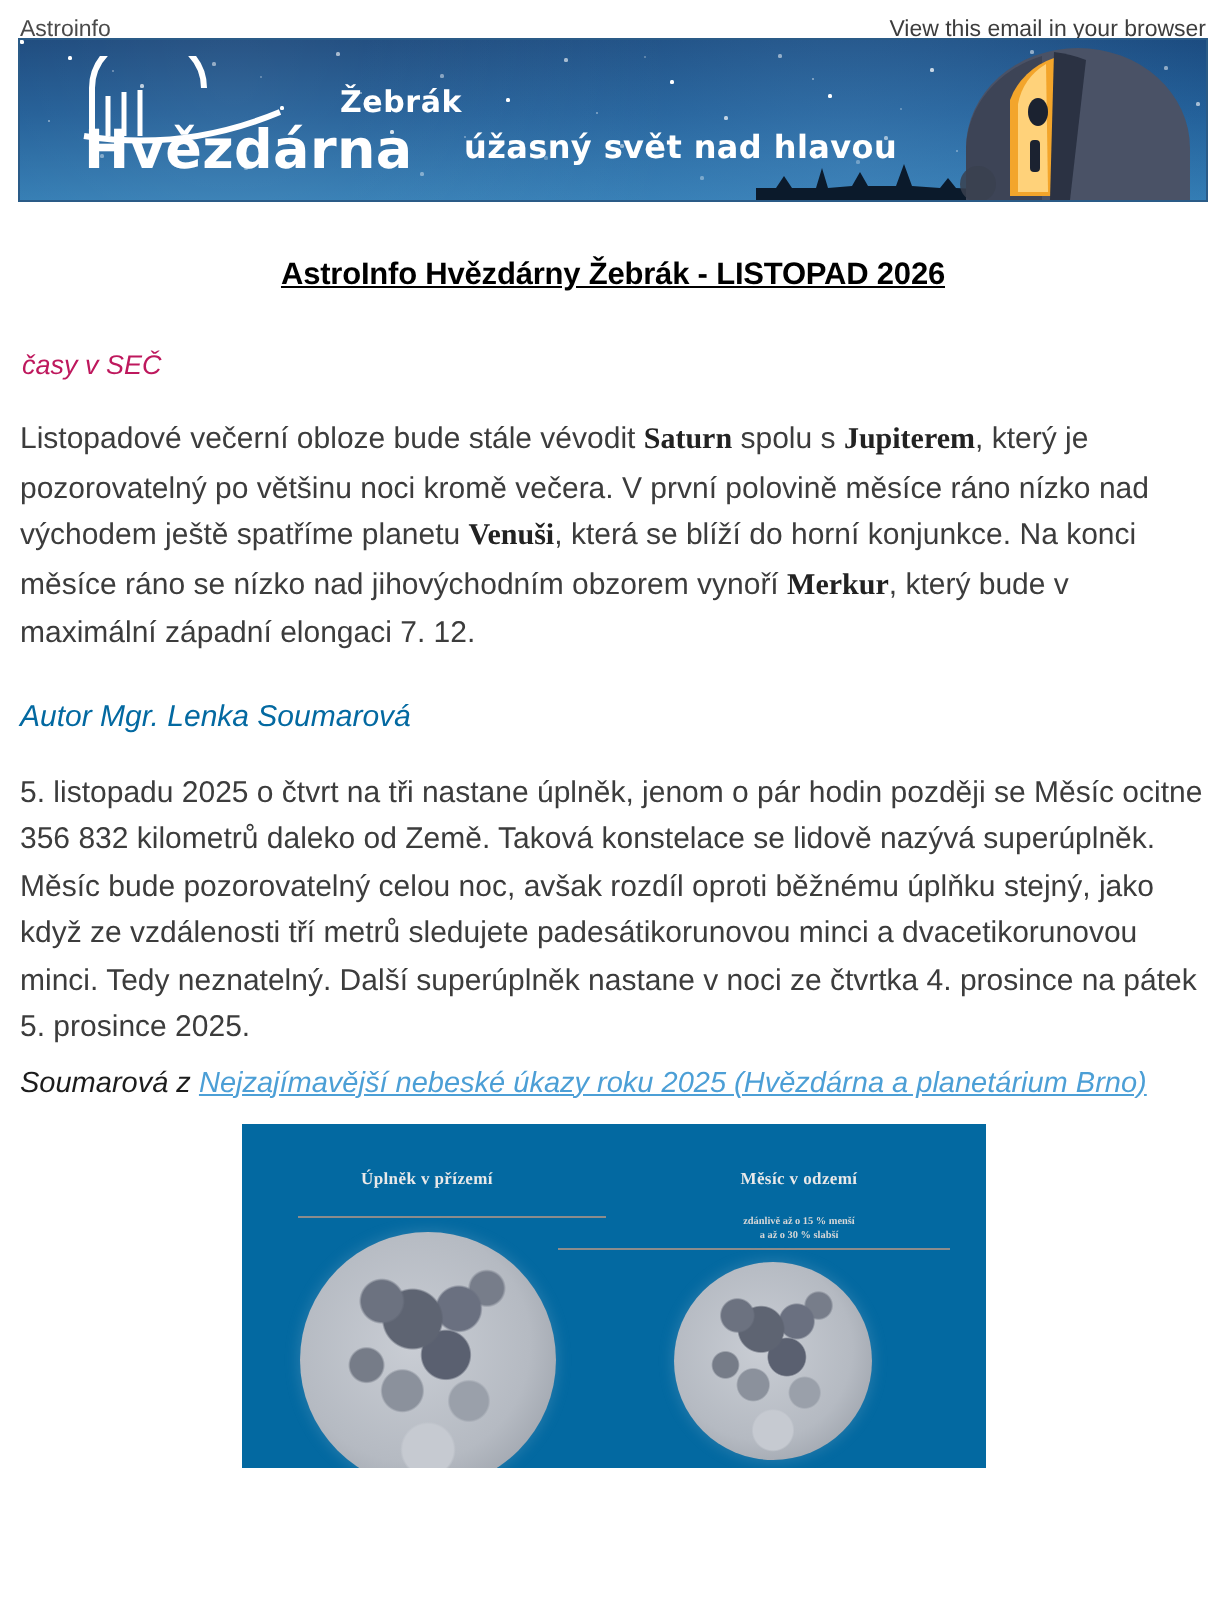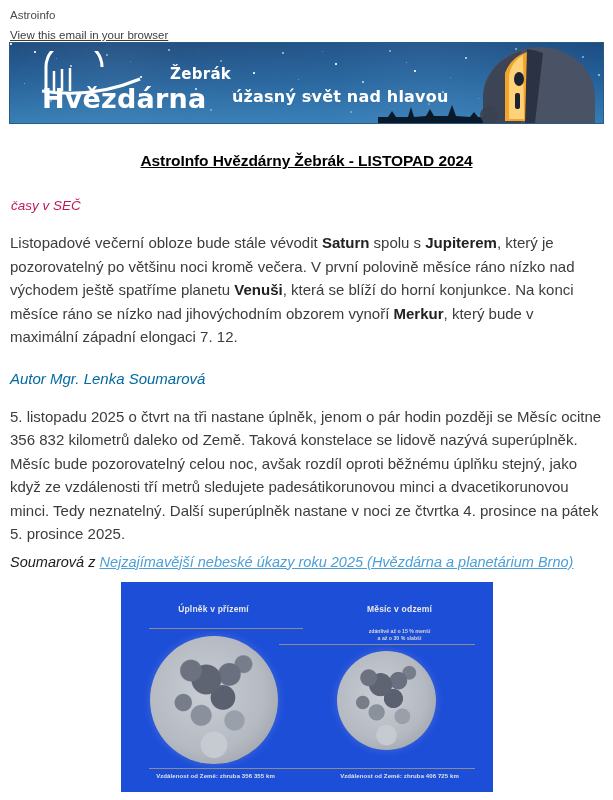--- a/index.html
+++ b/index.html
@@ -15,26 +15,25 @@
 
   .page {
     width: 613px;
     height: 800px;
     position: relative;
     background: #ffffff;
   }
 
   
   .preheader {
-    height: 42px;
+    height: 19px;
     padding: 8px 10px 0 10px;
     display: flex;
     align-items: flex-start;
     justify-content: space-between;
-    flex-direction: column;
   }
   .preheader-label {
     font-size: 11.5px;
     color: #4a4a4a;
     line-height: 14px;
   }
   .preheader-link {
     font-size: 11.5px;
     color: #3d3d3d;
     text-decoration: underline;
@@ -157,21 +156,21 @@
     margin: 28px 0 0 1px;
   }
 
   .para {
     font-size: 15px;
     line-height: 23.5px;
     color: #3c3c3c;
     margin: 18px 0 0 0;
     text-align: left;
   }
-  .para b { color: #222222; font-weight: bold; }
+  .para b { color: #222222; font-weight: bold; font-family: Liberation Serif, serif; }
 
   .author {
     font-size: 15px;
     font-style: italic;
     color: #0369a1;
     margin: 21px 0 0 0;
   }
 
   .source {
     font-size: 14.5px;
@@ -189,23 +188,24 @@
 
   
   .figure-wrap {
     margin-top: 12px;
     display: flex;
     justify-content: center;
   }
   .figure {
     position: relative;
     width: 372px;
-    height: 210px;
-    background: #1d4ed8;
+    height: 172px;
+    background: #0369a1;
     overflow: hidden;
+    font-family: Liberation Serif, serif;
   }
   .fig-head {
     position: absolute;
     top: 22px;
     width: 50%;
     text-align: center;
     color: #e9e9e9;
     font-size: 8.5px;
     font-weight: bold;
     letter-spacing: .2px;
@@ -303,21 +303,21 @@
         <div class="logo-zebrak">Žebrák</div>
         <div class="logo-hvezdarna">Hvězdárna</div>
       </div>
 
       <div class="tagline">úžasný svět nad hlavou</div>
     </div>
   </div>
 
   <div class="article">
 
-    <h1 class="title">AstroInfo Hvězdárny Žebrák - LISTOPAD 2024</h1>
+    <h1 class="title">AstroInfo Hvězdárny Žebrák - LISTOPAD 2026</h1>
 
     <div class="note">časy v SEČ</div>
 
     <p class="para"><span>Listopadové večerní obloze bude stále vévodit </span><b>Saturn</b><span> spolu s </span><b>Jupiterem</b><span>, který je pozorovatelný po většinu noci kromě večera. V první polovině měsíce ráno nízko nad východem ještě spatříme planetu </span><b>Venuši</b><span>, která se blíží do horní konjunkce. Na konci měsíce ráno se nízko nad jihovýchodním obzorem vynoří </span><b>Merkur</b><span>, který bude v maximální západní elongaci 7. 12.</span></p>
 
     <p class="author">Autor Mgr. Lenka Soumarová</p>
 
     <p class="para">5. listopadu 2025 o čtvrt na tři nastane úplněk, jenom o pár hodin později se Měsíc ocitne 356 832 kilometrů daleko od Země. Taková konstelace se lidově nazývá superúplněk. Měsíc bude pozorovatelný celou noc, avšak rozdíl oproti běžnému úplňku stejný, jako když ze vzdálenosti tří metrů sledujete padesátikorunovou minci a dvacetikorunovou minci. Tedy neznatelný. Další superúplněk nastane v noci ze čtvrtka 4. prosince na pátek 5. prosince 2025.</p>
 
     <p class="source"><span>Soumarová z </span><a>Nejzajímavější nebeské úkazy roku 2025 (Hvězdárna a planetárium Brno)</a></p>

